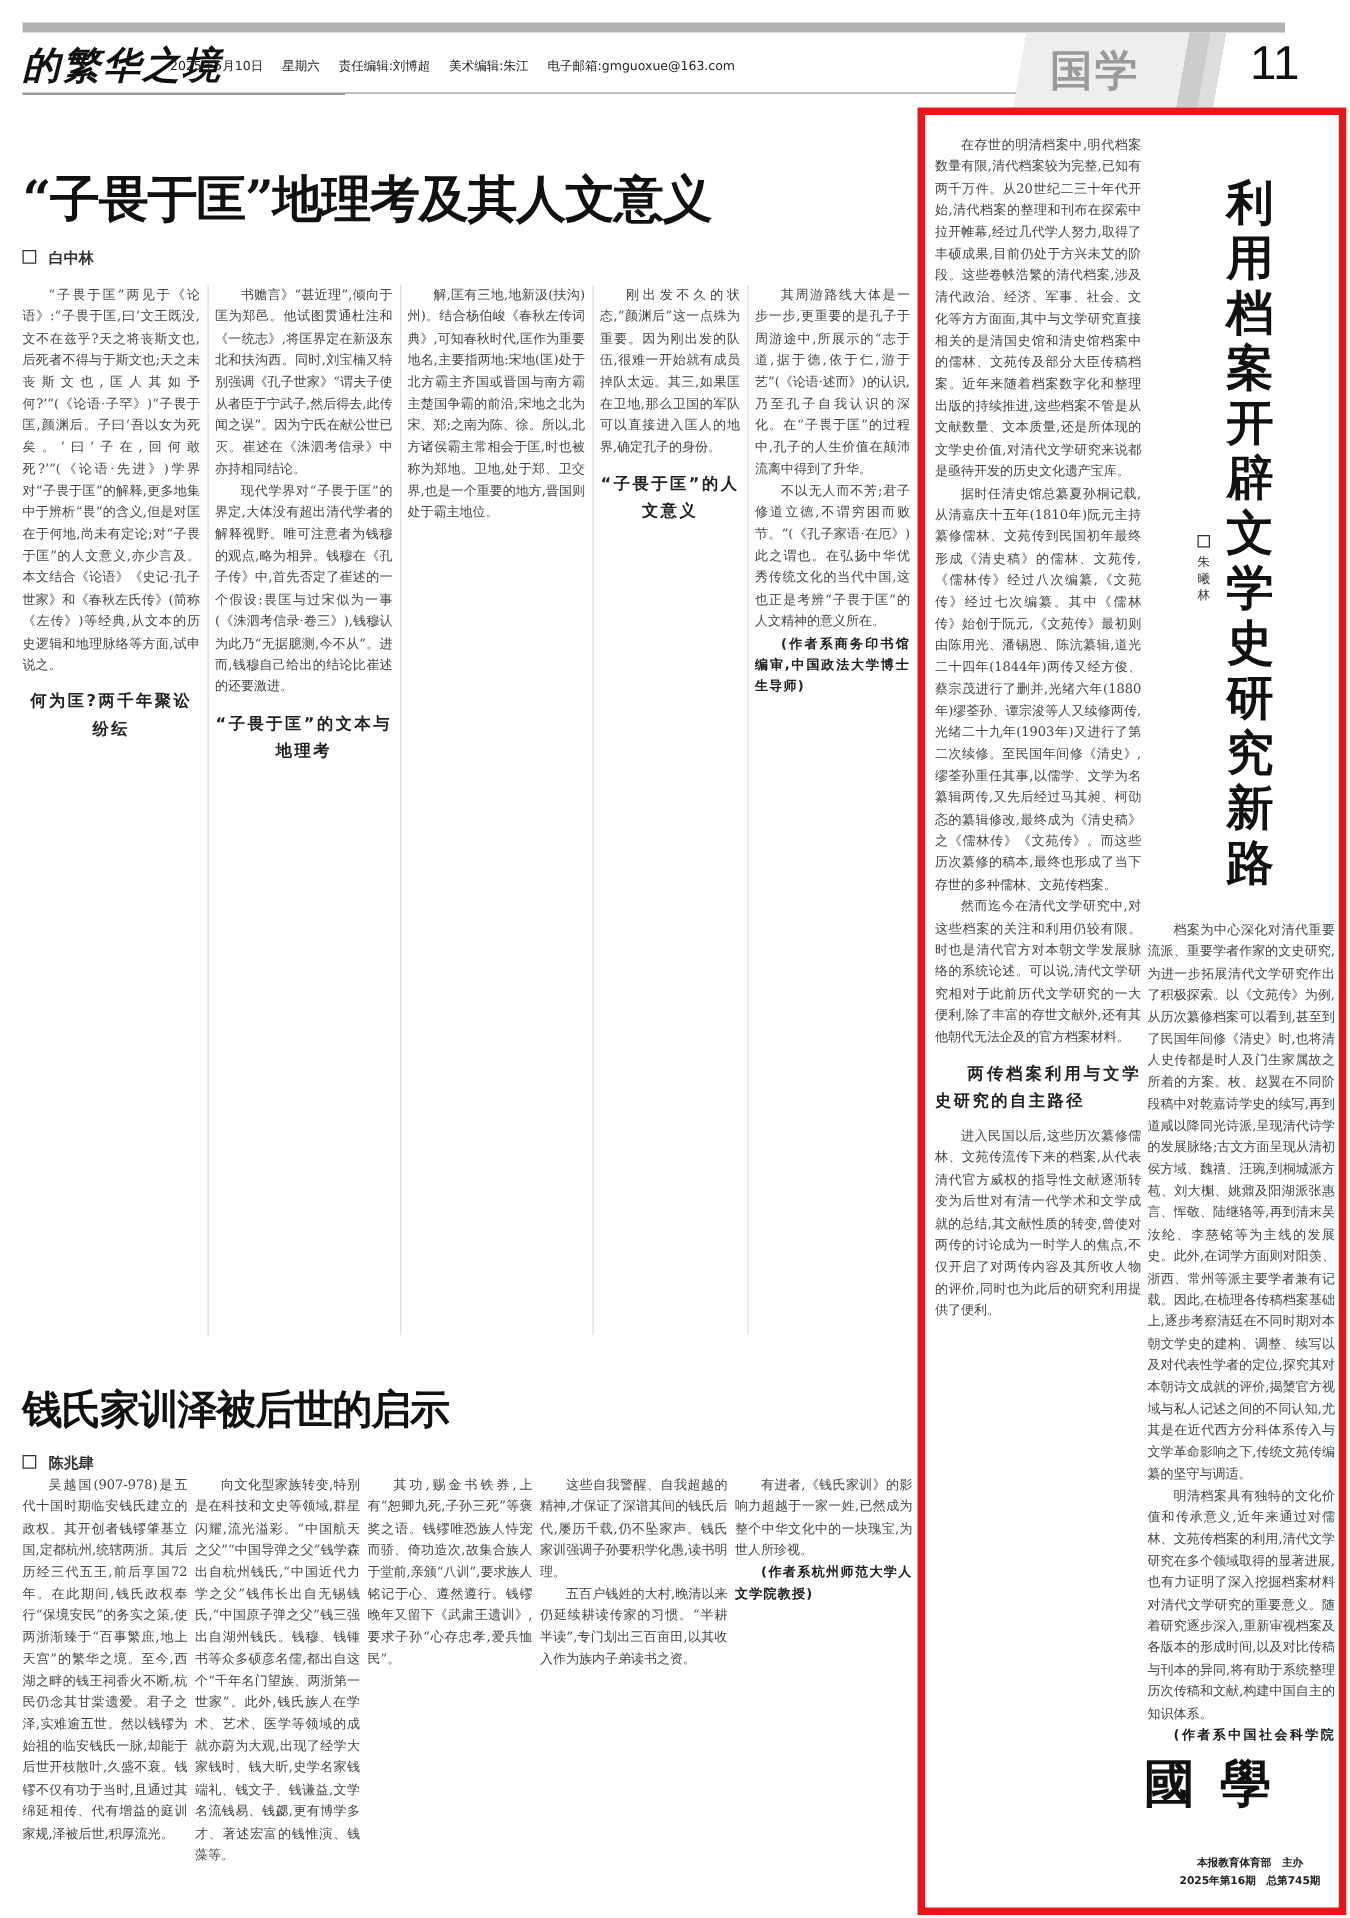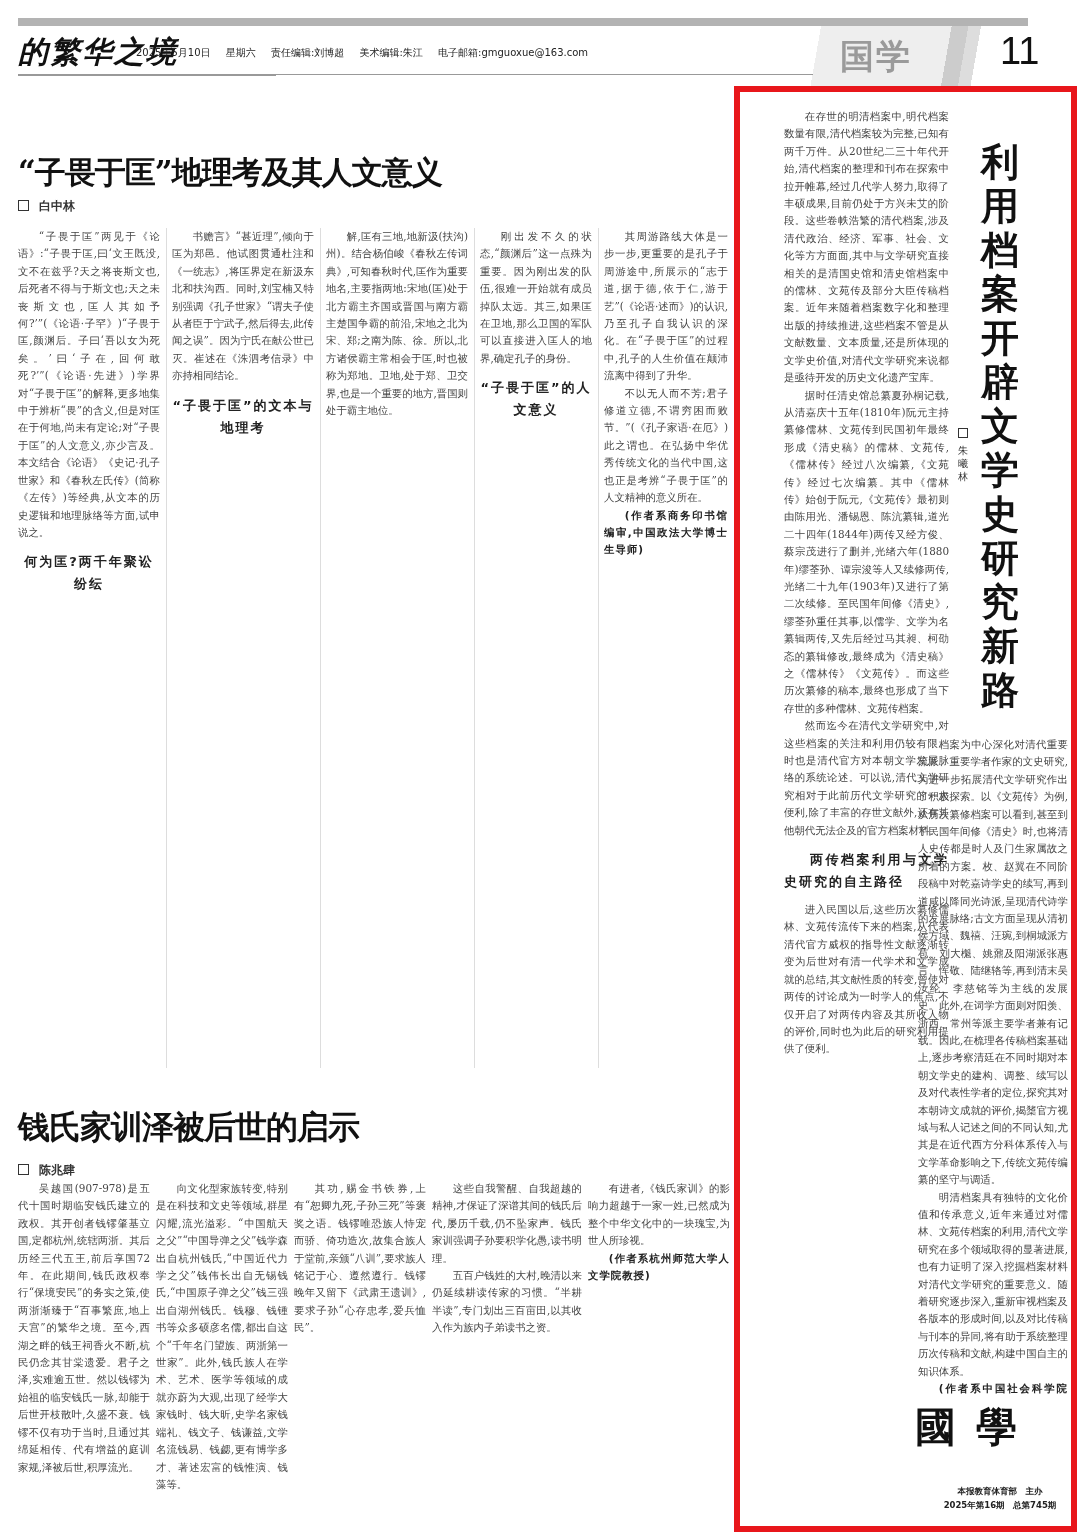--- a/index.html
+++ b/index.html
@@ -10,21 +10,21 @@
   .logo { position: absolute; left: 0; top: 2px; font-family: "DejaVu Serif", serif; font-size: 30px; font-style: italic; font-weight: bold; letter-spacing: 2px; color: #111; }
   .meta { position: absolute; left: 118px; top: 16px; font-family: "DejaVu Sans", sans-serif; font-size: 10px; color: #222; white-space: nowrap; }
   .meta span { margin-right: 12px; }
   .header-rule { position: absolute; left: 18px; top: 74px; width: 258px; height: 2px; background: #999; }
   .header-rule2 { position: absolute; left: 276px; top: 74px; width: 540px; height: 1px; background: #999; }
   .section-band { position: absolute; left: 800px; top: 26px; width: 200px; height: 60px; background: linear-gradient(100deg, transparent 0 10%, #eee 10% 72%, #ccc 72% 80%, #ddd 80% 86%, transparent 86%); }
   .section-name { position: absolute; left: 840px; top: 34px; font-size: 34px; font-weight: bold; color: #9a9a9a; letter-spacing: 2px; }
   .page-num { position: absolute; left: 1000px; top: 30px; font-family: "Liberation Sans", sans-serif; font-size: 38px; color: #111; }
 
   .headline { position: absolute; font-weight: bold; color: #111; white-space: nowrap; font-family: "DejaVu Serif", serif; }
-  .h1 { left: 18px; top: 132px; font-size: 31px; letter-spacing: -1px; margin-top: 20px; }
+  .h1 { left: 18px; top: 132px; font-size: 40px; letter-spacing: -1px; }
   .h2 { left: 18px; top: 1106px; font-size: 32px; letter-spacing: -1px; }
   .byline { position: absolute; font-size: 12px; font-weight: bold; color: #333; white-space: nowrap; }
   .byline .box { display: inline-block; width: 11px; height: 11px; border: 1px solid #333; margin-right: 10px; vertical-align: -1px; }
 
   .col { position: absolute; font-size: 10.4px; line-height: 17.4px; color: #444; text-align: justify; overflow: hidden; }
   .col p { text-indent: 2em; }
   .col .sub { font-weight: bold; font-family: "DejaVu Sans", sans-serif; font-size: 13px; color: #222; text-indent: 2em; line-height: 22px; margin: 10px 0 8px; letter-spacing: 2px; }
   .col .sub.c { text-align: center; text-indent: 0; }
   .col .note { font-weight: bold; font-family: "DejaVu Sans", sans-serif; color: #222; letter-spacing: 1px; }
   .vrule { position: absolute; width: 1px; background: #ddd; }
@@ -62,20 +62,21 @@
   <span class="box"></span><span>白中林</span>
 </div>
 
 <div class="col" style="left:18px; top:228px; width:142px; height:840px;">
   <p>“子畏于匡”两见于《论语》:“子畏于匡,曰‘文王既没,文不在兹乎?天之将丧斯文也,后死者不得与于斯文也;天之未丧斯文也,匡人其如予何?’”(《论语·子罕》)“子畏于匡,颜渊后。子曰‘吾以女为死矣。’曰‘子在,回何敢死?’”(《论语·先进》)学界对“子畏于匡”的解释,更多地集中于辨析“畏”的含义,但是对匡在于何地,尚未有定论;对“子畏于匡”的人文意义,亦少言及。本文结合《论语》《史记·孔子世家》和《春秋左氏传》(简称《左传》)等经典,从文本的历史逻辑和地理脉络等方面,试申说之。</p>
   <div class="sub c">何为匡?两千年聚讼纷纭</div>
 </div>
 <div class="vrule" style="left:166px; top:228px; height:840px;"></div>
 <div class="col" style="left:172px; top:228px; width:142px; height:840px;">
   <p>书赡言》“甚近理”,倾向于匡为郑邑。他试图贯通杜注和《一统志》,将匡界定在新汲东北和扶沟西。同时,刘宝楠又特别强调《孔子世家》“谓夫子使从者臣于宁武子,然后得去,此传闻之误”。因为宁氏在献公世已灭。崔述在《洙泗考信录》中亦持相同结论。</p>
+  <p>现代学界对“子畏于匡”的界定,大体没有超出清代学者的解释视野。唯可注意者为钱穆的观点,略为相异。钱穆在《孔子传》中,首先否定了崔述的一个假设:畏匡与过宋似为一事(《洙泗考信录·卷三》),钱穆认为此乃“无据臆测,今不从”。进而,钱穆自己给出的结论比崔述的还要激进。</p>
   <div class="sub c">“子畏于匡”的文本与地理考</div>
 </div>
 <div class="vrule" style="left:320px; top:228px; height:840px;"></div>
 <div class="col" style="left:326px; top:228px; width:142px; height:840px;">
   <p>解,匡有三地,地新汲(扶沟)州)。结合杨伯峻《春秋左传词典》,可知春秋时代,匡作为重要地名,主要指两地:宋地(匡)处于北方霸主齐国或晋国与南方霸主楚国争霸的前沿,宋地之北为宋、郑;之南为陈、徐。所以,北方诸侯霸主常相会于匡,时也被称为郑地。卫地,处于郑、卫交界,也是一个重要的地方,晋国则处于霸主地位。</p>
 </div>
 <div class="vrule" style="left:474px; top:228px; height:840px;"></div>
 <div class="col" style="left:480px; top:228px; width:112px; height:840px;">
   <p>刚出发不久的状态,“颜渊后”这一点殊为重要。因为刚出发的队伍,很难一开始就有成员掉队太远。其三,如果匡在卫地,那么卫国的军队可以直接进入匡人的地界,确定孔子的身份。</p>
   <div class="sub c">“子畏于匡”的人文意义</div>
@@ -103,21 +104,21 @@
 <div class="col" style="left:432px; top:1180px; width:150px; height:350px;">
   <p>这些自我警醒、自我超越的精神,才保证了深谱其间的钱氏后代,屡历千载,仍不坠家声。钱氏家训强调子孙要积学化愚,读书明理。</p>
   <p>五百户钱姓的大村,晚清以来仍延续耕读传家的习惯。“半耕半读”,专门划出三百亩田,以其收入作为族内子弟读书之资。</p>
 </div>
 <div class="col" style="left:588px; top:1180px; width:142px; height:350px;">
   <p>有进者,《钱氏家训》的影响力超越于一家一姓,已然成为整个中华文化中的一块瑰宝,为世人所珍视。</p>
   <p class="note">(作者系杭州师范大学人文学院教授)</p>
 </div>
 
 <div class="red-frame"></div>
-<div class="col" style="left:748px; top:108px; width:165px; height:1420px;margin-left:36px;">
+<div class="col" style="left:748px; top:108px; width:165px; height:1420px;">
   <p>在存世的明清档案中,明代档案数量有限,清代档案较为完整,已知有两千万件。从20世纪二三十年代开始,清代档案的整理和刊布在探索中拉开帷幕,经过几代学人努力,取得了丰硕成果,目前仍处于方兴未艾的阶段。这些卷帙浩繁的清代档案,涉及清代政治、经济、军事、社会、文化等方方面面,其中与文学研究直接相关的是清国史馆和清史馆档案中的儒林、文苑传及部分大臣传稿档案。近年来随着档案数字化和整理出版的持续推进,这些档案不管是从文献数量、文本质量,还是所体现的文学史价值,对清代文学研究来说都是亟待开发的历史文化遗产宝库。</p>
   <p>据时任清史馆总纂夏孙桐记载,从清嘉庆十五年(1810年)阮元主持纂修儒林、文苑传到民国初年最终形成《清史稿》的儒林、文苑传,《儒林传》经过八次编纂,《文苑传》经过七次编纂。其中《儒林传》始创于阮元,《文苑传》最初则由陈用光、潘锡恩、陈沆纂辑,道光二十四年(1844年)两传又经方俊、蔡宗茂进行了删并,光绪六年(1880年)缪荃孙、谭宗浚等人又续修两传,光绪二十九年(1903年)又进行了第二次续修。至民国年间修《清史》,缪荃孙重任其事,以儒学、文学为名纂辑两传,又先后经过马其昶、柯劭忞的纂辑修改,最终成为《清史稿》之《儒林传》《文苑传》。而这些历次纂修的稿本,最终也形成了当下存世的多种儒林、文苑传档案。</p>
   <p>然而迄今在清代文学研究中,对这些档案的关注和利用仍较有限。时也是清代官方对本朝文学发展脉络的系统论述。可以说,清代文学研究相对于此前历代文学研究的一大便利,除了丰富的存世文献外,还有其他朝代无法企及的官方档案材料。</p>
   <div class="sub">两传档案利用与文学史研究的自主路径</div>
   <p>进入民国以后,这些历次纂修儒林、文苑传流传下来的档案,从代表清代官方威权的指导性文献逐渐转变为后世对有清一代学术和文学成就的总结,其文献性质的转变,曾使对两传的讨论成为一时学人的焦点,不仅开启了对两传内容及其所收人物的评价,同时也为此后的研究利用提供了便利。</p>
 </div>
 <div class="vtitle">
   <span>利</span>
   <span>用</span>
   <span>档</span>

